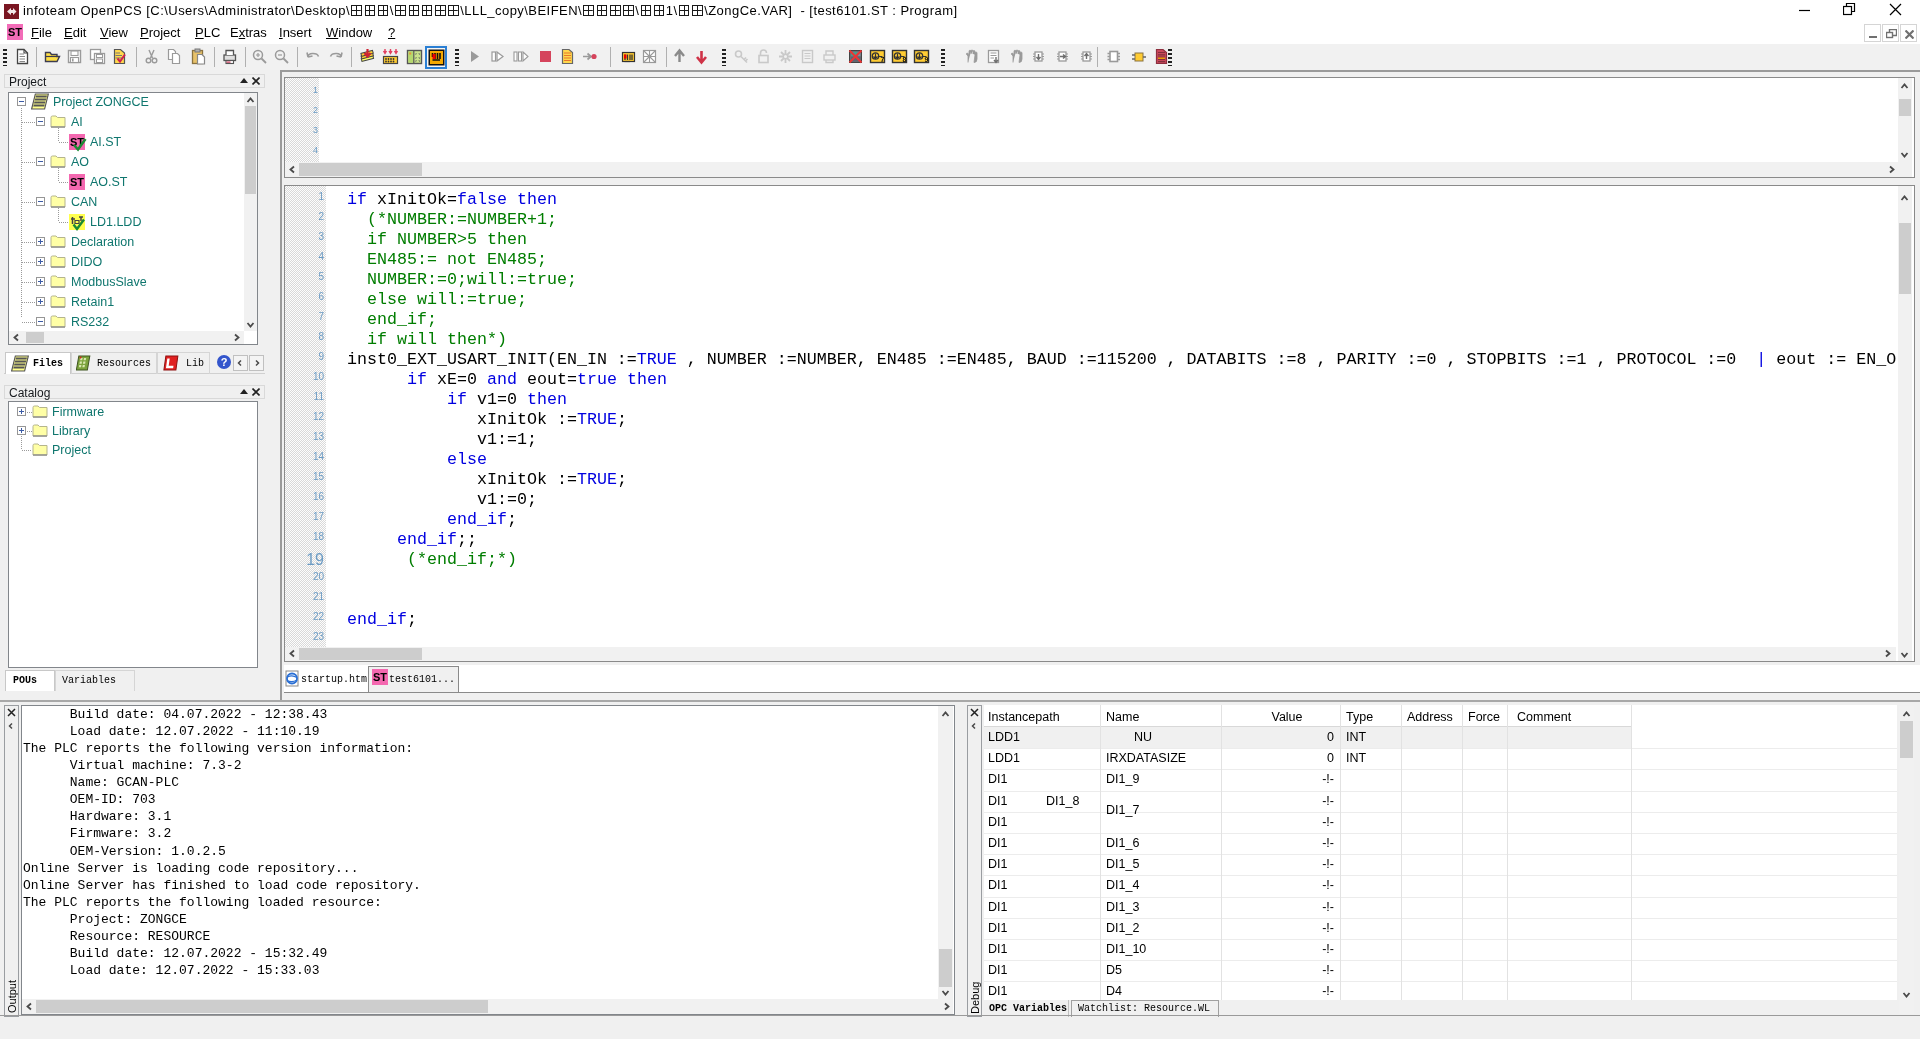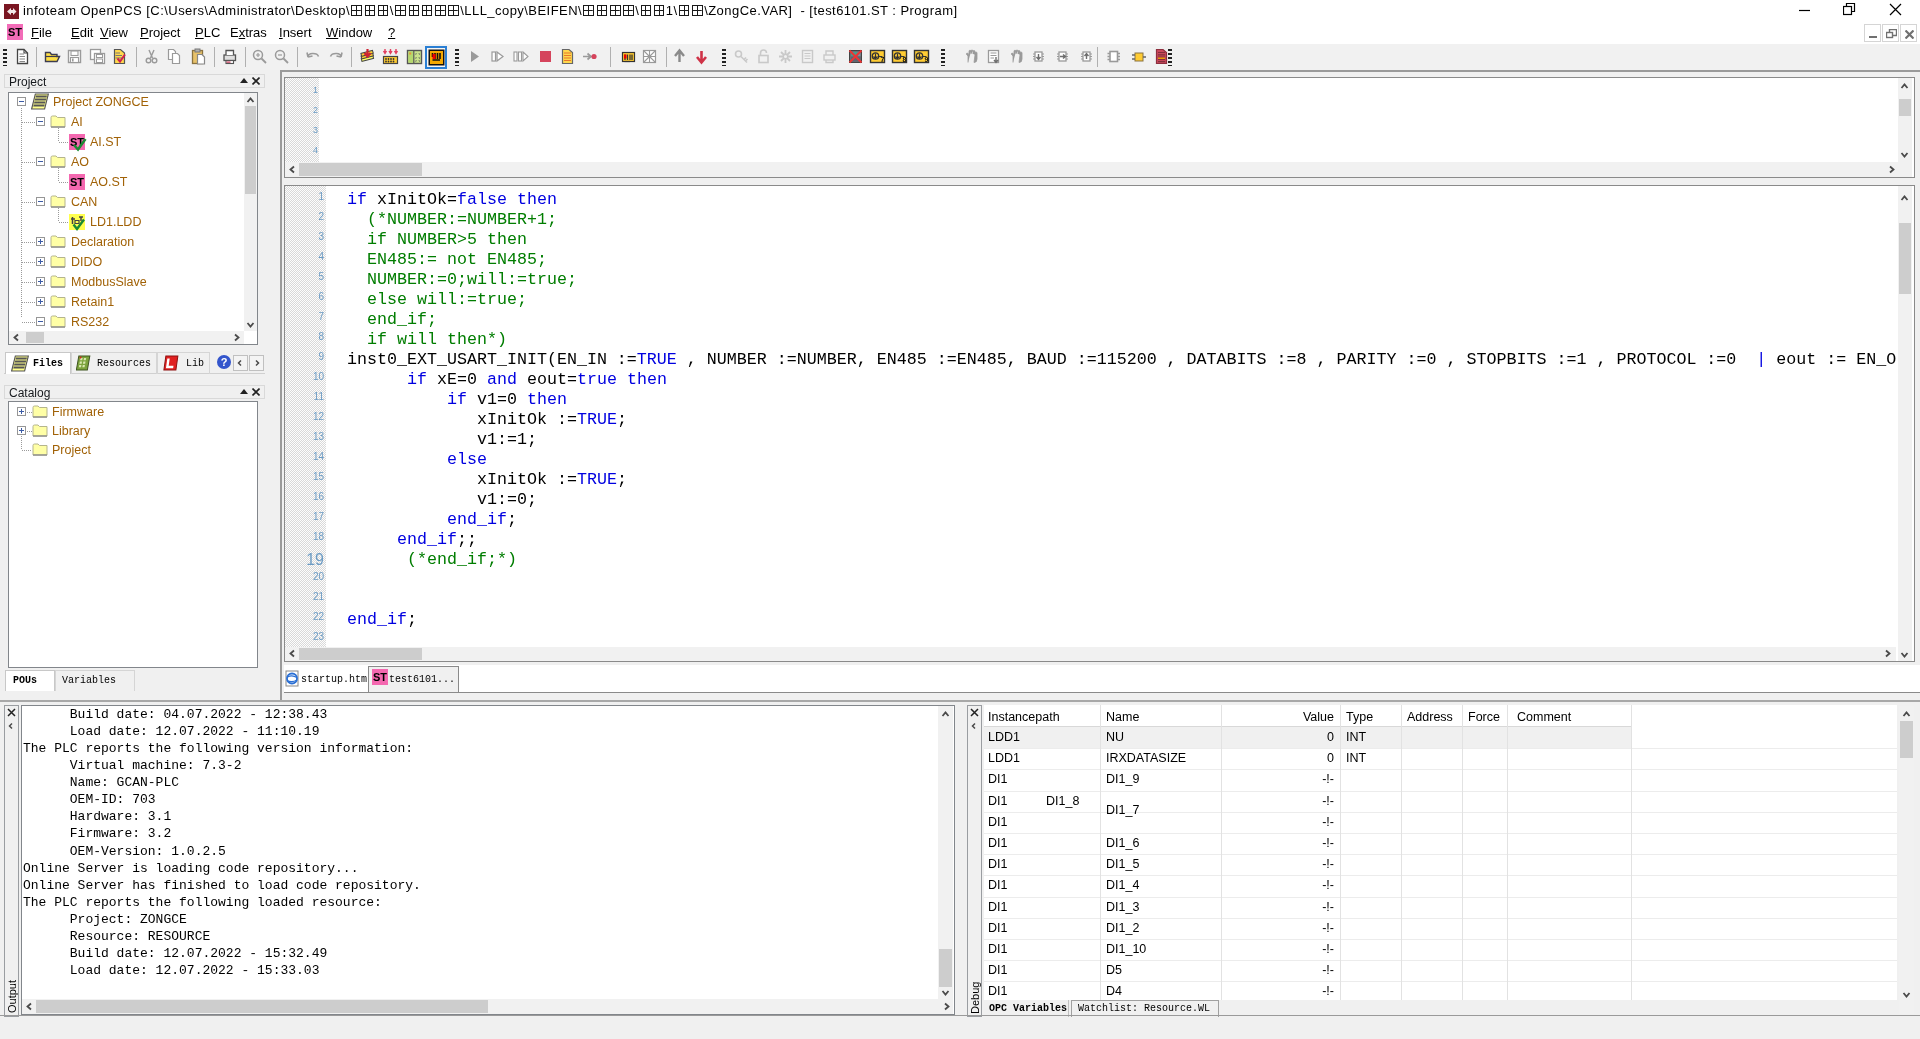--- a/index.html
+++ b/index.html
@@ -15,21 +15,21 @@
 .menuitem { position:absolute; top:3px; font-size:13px; color:#000; }
 .menuitem u { text-decoration:underline; }
 #toolbar { left:0; top:44px; width:1920px; height:27px; background:#f1f1f1; }
 .grip { position:absolute; top:5px; width:4px; height:17px;
   background:repeating-linear-gradient(to bottom,#222 0 2px,#f1f1f1 2px 4px); }
 .tsep { position:absolute; top:3px; width:1px; height:20px; background:#b0b0b0; }
 .sb { position:absolute; background:#f1f1f1; }
 .sbthumb { position:absolute; background:#cdcdcd; }
 .paneltitle { position:absolute; background:#f0f0f0; border:1px solid #d9d9d9; font-size:12px; color:#16191d; }
 .whitebox { position:absolute; background:#fff; border:1px solid #82868b; }
-.treelabel { position:absolute; font-size:12.5px; color:#a16207; white-space:pre; }
+.treelabel { position:absolute; font-size:12.5px; color:#0f766e; white-space:pre; }
 .expander { position:absolute; width:9px; height:9px; border:1px solid #969696; background:#fff; }
 .dotv { position:absolute; width:1px; background:repeating-linear-gradient(to bottom,#9a9a9a 0 1px,transparent 1px 2px); }
 .doth { position:absolute; height:1px; background:repeating-linear-gradient(to right,#9a9a9a 0 1px,transparent 1px 2px); }
 .edpane { position:absolute; background:#fff; border:1px solid #8a8a8a; }
 .gutter { position:absolute; background-image:conic-gradient(#fdfdfd 25%,#d9d9d9 0 50%,#fdfdfd 0 75%,#d9d9d9 0); background-size:2px 2px; }
 .code { position:absolute; font-family:"Liberation Mono",monospace; font-size:16.67px; line-height:20px; white-space:pre; color:#000; }
 .code .k { color:#0000e0; }
 .code .c { color:#007d00; }
 .lnum { position:absolute; text-align:right; font-family:"Liberation Sans",sans-serif; color:#6b9bc4; }
 .strip { position:absolute; background:#f0f0f0; border:1px solid #9a9da1; }
@@ -59,21 +59,21 @@
         <rect x="0.5" y="3.5" width="8" height="8" fill="none" stroke="#000" stroke-width="1.2"></rect>
         <path d="M3.5 3.5 V0.5 H11.5 V8.5 H8.5" stroke="#000" stroke-width="1.2" fill="none"></path>
       </svg>
 <svg class="abs" style="left:1889px;top:3px" width="13" height="13">
         <path d="M1 1 L12 12 M12 1 L1 12" stroke="#000" stroke-width="1.2"></path>
       </svg>
 </div>
 <div class="abs" id="menubar">
 <div class="abs" style="left:7px;top:2px;width:16px;height:16px;background:#f26cb8;color:#000;font-size:11px;font-weight:bold;text-align:center;line-height:16px;">ST</div>
 <div class="menuitem" style="left:31px"><u>F</u>ile</div>
-<div class="menuitem" style="left:71px"><u>E</u>dit</div>
+<div class="menuitem" style="left:64px"><u>E</u>dit</div>
 <div class="menuitem" style="left:100px"><u>V</u>iew</div>
 <div class="menuitem" style="left:140px"><u>P</u>roject</div>
 <div class="menuitem" style="left:195px"><u>P</u>LC</div>
 <div class="menuitem" style="left:230px">E<u>x</u>tras</div>
 <div class="menuitem" style="left:279px"><u>I</u>nsert</div>
 <div class="menuitem" style="left:326px"><u>W</u>indow</div>
 <div class="menuitem" style="left:388px"><u>?</u></div>
 <div class="abs" style="left:1864px;top:2px;width:17px;height:18px;border:1px solid #d5d5d5;background:#fff">
         <div class="abs" style="left:4px;top:11px;width:8px;height:2px;background:#707070"></div>
       </div>
@@ -692,29 +692,29 @@
 <svg style="position:absolute;left:970px;top:6px" width="9" height="9">
         <path d="M1 1 L8 8 M8 1 L1 8" stroke="#222" stroke-width="1.5"></path>
       </svg>
 <svg style="position:absolute;left:970px;top:20px" width="8" height="8">
         <path d="M5 1.5 L2.5 4.0 L5 6.5" fill="none" stroke="#4a4a4a" stroke-width="1.5"></path>
       </svg>
 <div class="vtext" style="left:969px;top:312px">Debug</div>
 <div class="abs" style="left:984px;top:3px;width:913px;height:295px;background:#fff"></div>
 <div class="dhdr" style="left:988px;top:8px">Instancepath</div>
 <div class="dhdr" style="left:1106px;top:8px">Name</div>
-<div class="dhdr" style="left:1240px;top:8px;width:94px;text-align:right">Value</div>
+<div class="dhdr" style="left:1240px;top:8px;width:94px;text-align:center">Value</div>
 <div class="dhdr" style="left:1346px;top:8px">Type</div>
 <div class="dhdr" style="left:1407px;top:8px">Address</div>
 <div class="dhdr" style="left:1468px;top:8px">Force</div>
 <div class="dhdr" style="left:1517px;top:8px">Comment</div>
 <div class="abs" style="left:984px;top:24px;width:648px;height:1px;background:#d8d8d8"></div>
 <div class="abs" style="left:984px;top:25px;width:648px;height:21px;background:#f0f0f0"></div>
 <div class="dcell" style="left:988px;top:28.0px">LDD1</div>
-<div class="dcell" style="left:1106px;top:28.0px">NU</div>
+<div class="dcell" style="left:1134px;top:28.0px">NU</div>
 <div class="dcell" style="left:1240px;top:28.0px;width:94px;text-align:right">0</div>
 <div class="dcell" style="left:1346px;top:28.0px">INT</div>
 <div class="gridh" style="left:984px;top:46.2px;width:913px"></div>
 <div class="dcell" style="left:988px;top:49.2px">LDD1</div>
 <div class="dcell" style="left:1106px;top:49.2px">IRXDATASIZE</div>
 <div class="dcell" style="left:1240px;top:49.2px;width:94px;text-align:right">0</div>
 <div class="dcell" style="left:1346px;top:49.2px">INT</div>
 <div class="gridh" style="left:984px;top:67.4px;width:913px"></div>
 <div class="dcell" style="left:988px;top:70.4px">DI1</div>
 <div class="dcell" style="left:1106px;top:70.4px">DI1_9</div>

